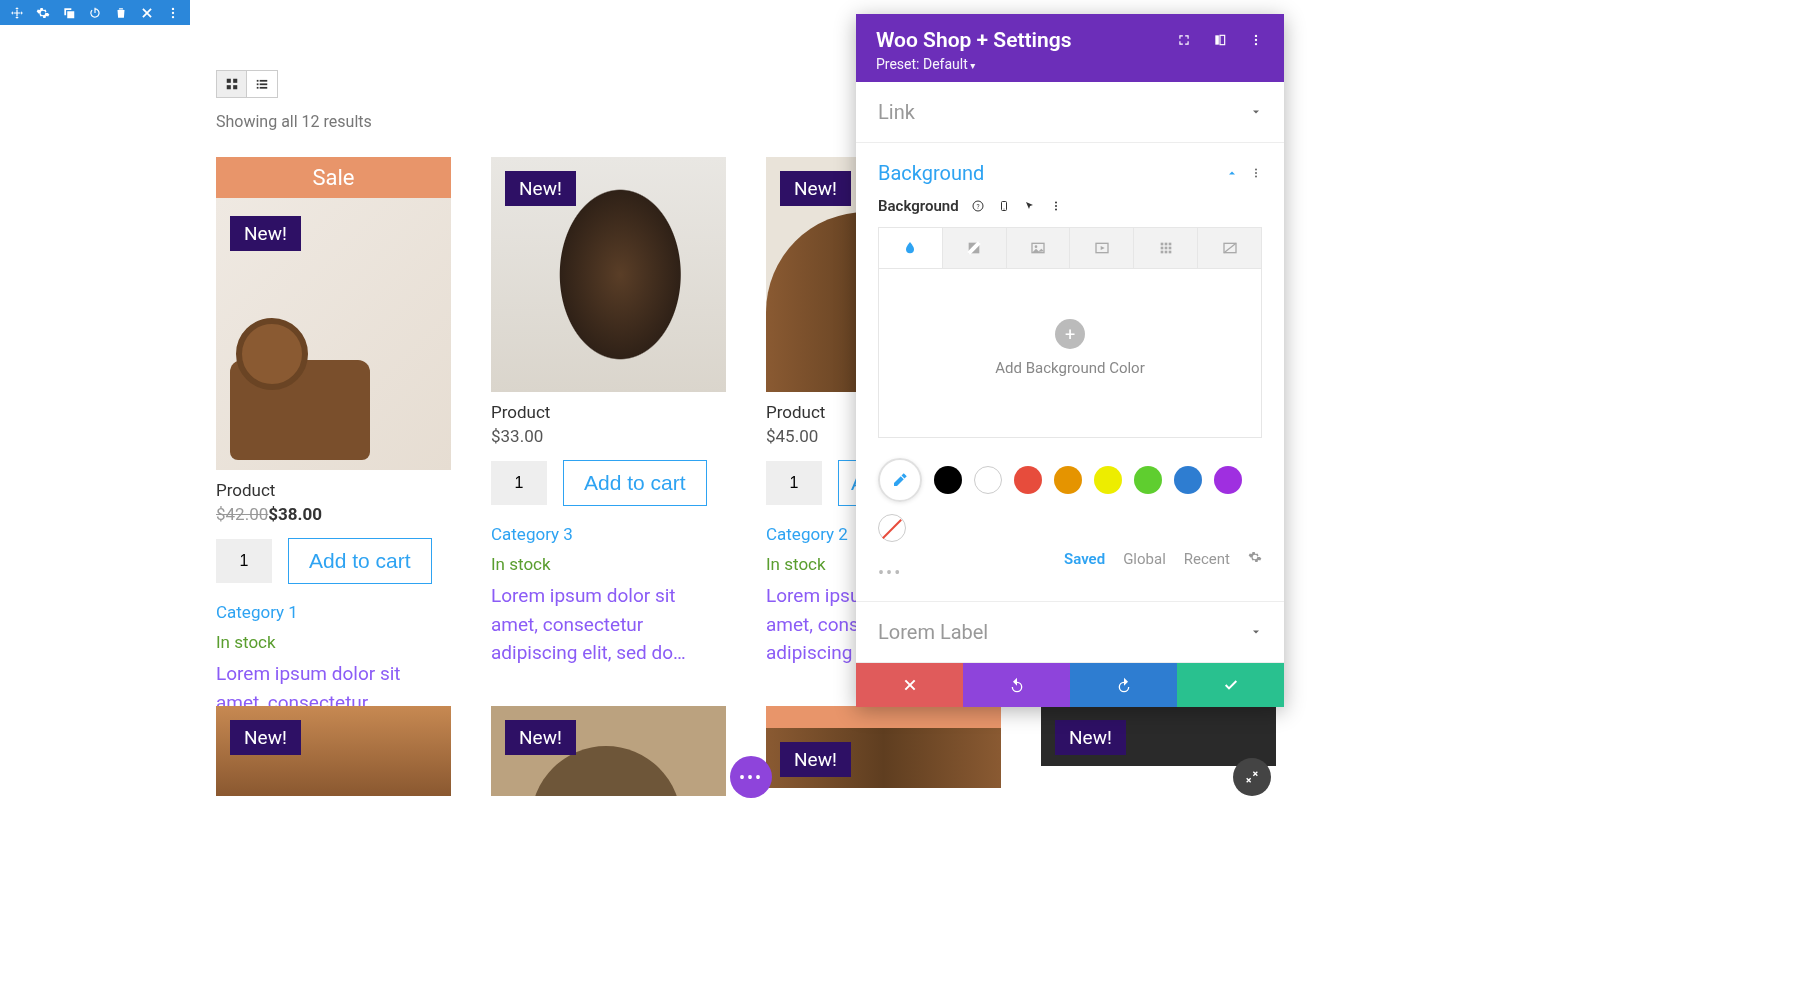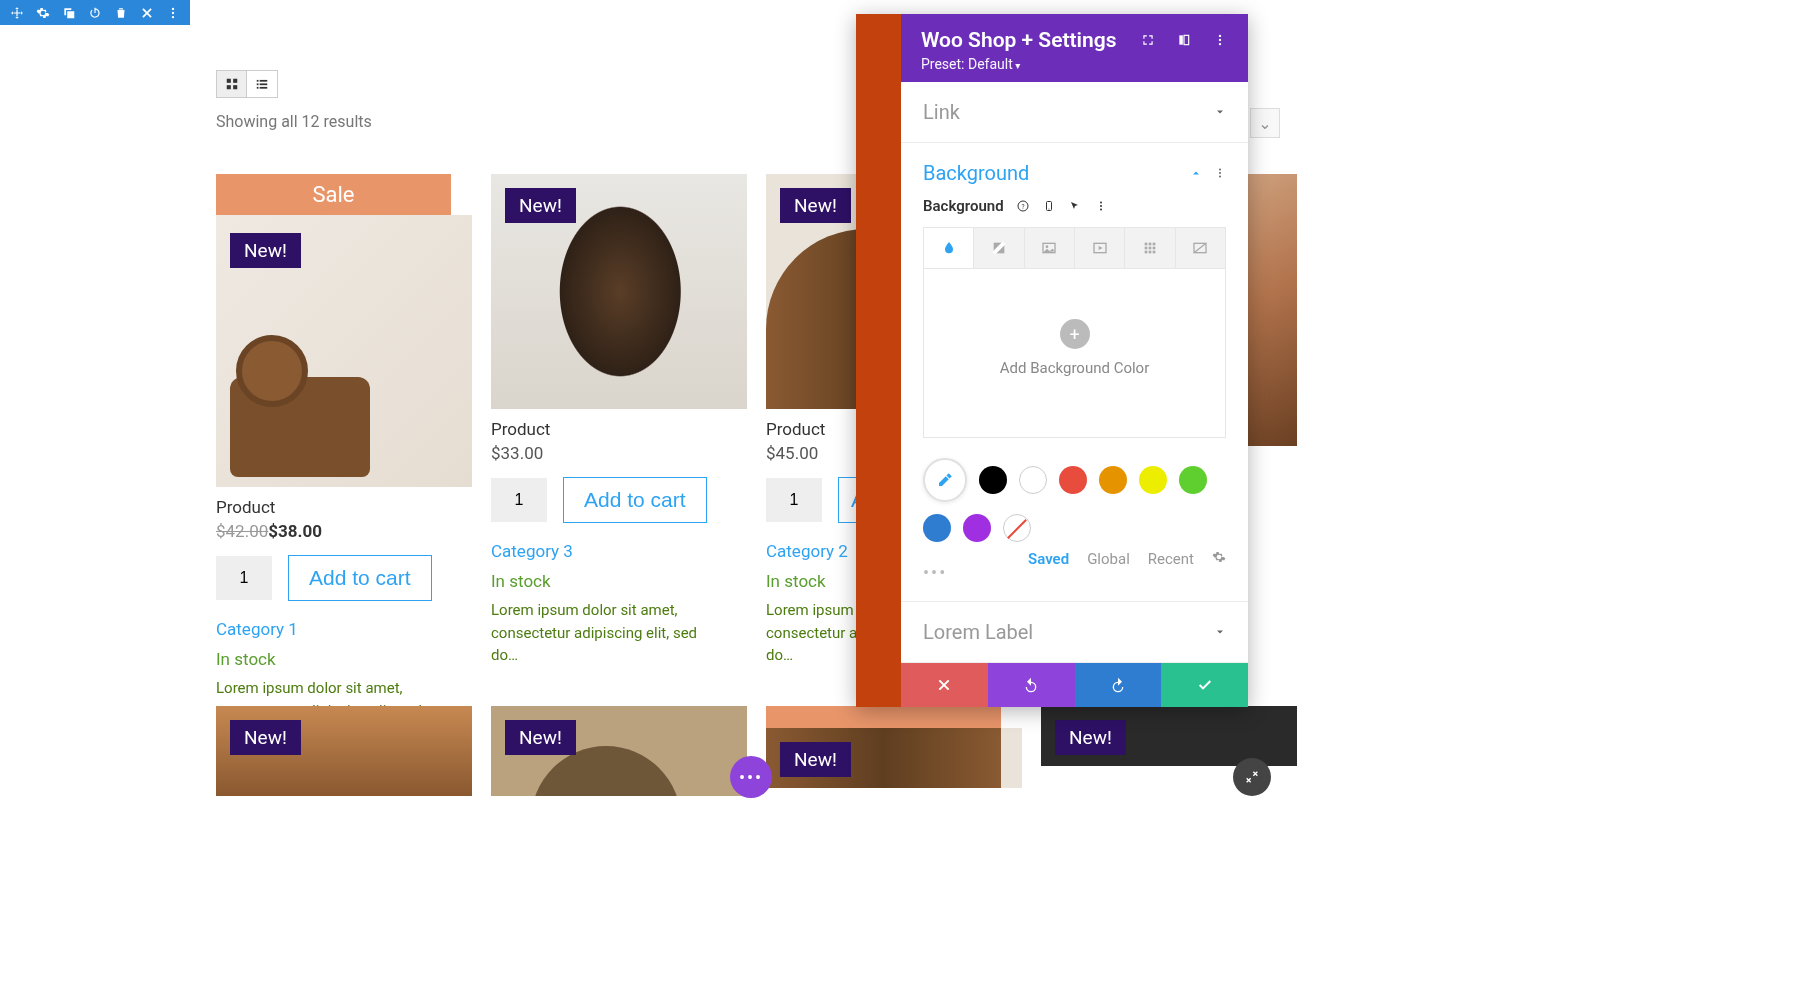--- a/index.html
+++ b/index.html
@@ -12,52 +12,52 @@
 
 
 .shop { position: absolute; left: 216px; top: 70px; width: 1060px; }
 .view-toggle { display: flex; border: 1px solid #ccc; width: fit-content; }
 .view-toggle .vt { width: 30px; height: 26px; display: flex; align-items: center; justify-content: center; cursor: pointer; border-right: 1px solid #ccc; }
 .view-toggle .vt:last-child { border-right: none; }
 .view-toggle .vt.active { background: #eee; }
 .view-toggle svg { width: 14px; height: 14px; fill: #333; }
 .results-count { color: #777; margin-top: 14px; font-size: 16px; }
 
-.products { display: grid; grid-template-columns: repeat(4, 235px); gap: 40px; margin-top: 43px; }
+.products { display: grid; grid-template-columns: repeat(4, 235px); gap: 40px; margin-top: 26px; }
 .product { position: relative; }
 .sale-banner { background: #e8956a; color: #fff; text-align: center; font-size: 22px; padding: 8px 0; }
-.pimg { width: 256px; height: 235px; background: #d8cfc6; position: relative; overflow: hidden; }
+.pimg { width: 235px; height: 235px; background: #d8cfc6; position: relative; overflow: hidden; }
 .pimg.sale { height: 272px; }
 .new-badge { position: absolute; background: #2e1065; color: #fff; font-size: 19px; padding: 6px 14px; }
 .ptitle { color: #333; font-size: 17px; margin-top: 10px; }
 .pprice { color: #555; font-size: 17px; margin-top: 4px; }
 .pprice .old { text-decoration: line-through; color: #999; }
 .pprice .new { font-weight: 700; color: #333; }
 .actions { display: flex; align-items: center; gap: 16px; margin-top: 14px; }
 .qty { width: 56px; height: 44px; background: #eee; border: none; text-align: center; font-size: 16px; }
 .addcart { border: 1px solid #2ea3f2; background: #fff; color: #2ea3f2; font-size: 21px; padding: 10px 20px; cursor: pointer; }
 .pcategory { color: #2ea3f2; font-size: 17px; margin-top: 18px; }
 .pstock { color: #5a9e2f; font-size: 17px; margin-top: 10px; }
-.pdesc { color: #4d7c0f; font-size: 15px; margin-top: 8px; line-height: 1.5; }
+.pdesc { color: #8b5cf6; font-size: 19px; margin-top: 8px; line-height: 1.5; }
 
 
 .img-p1 { background: linear-gradient(135deg, #efe9e2 0%, #e6ddd2 100%); }
 .img-p1::before { content: ""; position: absolute; left: 14px; bottom: 10px; width: 140px; height: 100px; background: #7a4f2c; border-radius: 12px 12px 8px 8px; }
 .img-p1::after { content: ""; position: absolute; left: 20px; bottom: 80px; width: 60px; height: 60px; background: #8a5a32; border-radius: 50%; border: 6px solid #6a4424; }
 .img-p2 { background: linear-gradient(180deg, #e9e7e3 0%, #dad5cc 100%); }
 .img-p2::before { content: ""; position: absolute; left: 0; top: 0; width: 235px; height: 235px; background: radial-gradient(ellipse 100px 140px at 55% 50%, #5a3e27 0%, #2f2117 60%, transparent 61%); }
 .img-p3 { background: #e9e3d9; }
 .img-p3::before { content: ""; position: absolute; left: 0; bottom: 0; width: 235px; height: 180px; background: linear-gradient(90deg, #8a5a32 0%, #5f3e20 50%, #8a5a32 100%); border-radius: 100px 100px 0 0; }
 .img-p4 { background: linear-gradient(180deg, #c78952 0%, #8a5830 100%); }
 .img-p5 { background: #bba27f; }
 .img-p5::before { content: ""; position: absolute; left: 40px; top: 40px; width: 150px; height: 150px; background: #6e5639; border-radius: 50%; }
 .img-hair { background: linear-gradient(150deg, #e8c7a8 0%, #b1734c 60%, #6a3f22 100%); }
 
 
-.panel { position: absolute; left: 856px; top: 14px; width: 392px; background: #c2410c; box-shadow: 0 4px 20px rgba(0,0,0,0.3); z-index: 10; padding-left: 45px; }
+.panel { position: absolute; left: 856px; top: 14px; width: 428px; background: #c2410c; box-shadow: 0 4px 20px rgba(0,0,0,0.3); z-index: 10; }
 .panel-header { background: #6c2eb9; color: #fff; padding: 14px 20px 10px; }
 .panel-title-row { display: flex; align-items: center; justify-content: space-between; }
 .panel-title { font-size: 21px; font-weight: 600; }
 .panel-title-icons { display: flex; gap: 20px; }
 .panel-title-icons .picon { cursor: pointer; width: 16px; height: 16px; display: flex; align-items: center; justify-content: center; }
 .panel-title-icons svg { width: 14px; height: 14px; fill: #fff; }
 .panel-subtitle { font-size: 14px; margin-top: 4px; opacity: 0.95; cursor: pointer; }
 .panel-subtitle::after { content: " ▾"; font-size: 10px; }
 
 .panel-tabs { background: #8e44db; display: flex; }

